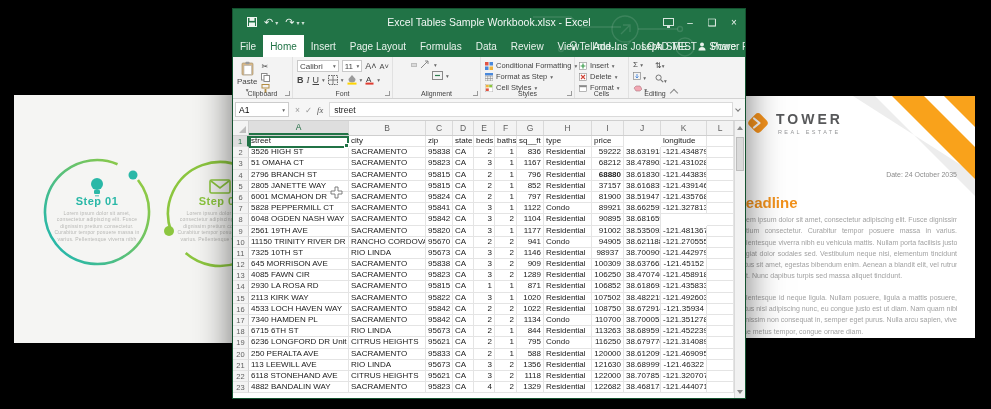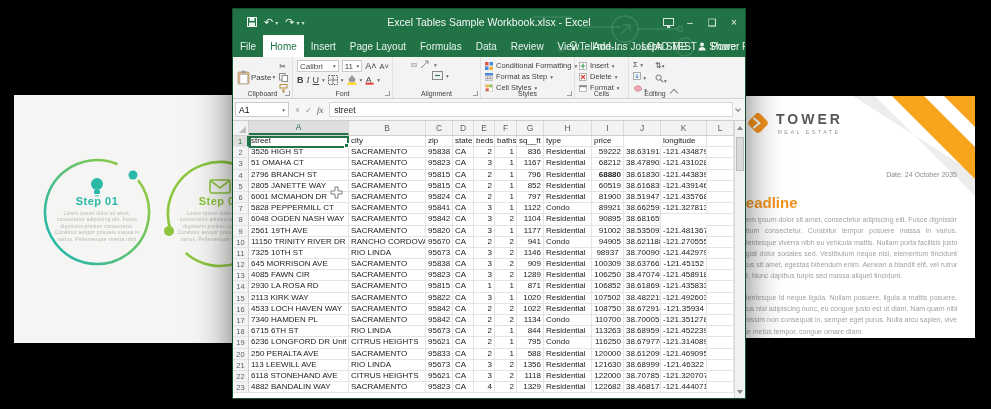--- a/index.html
+++ b/index.html
@@ -45,21 +45,21 @@
   .tab.active{background:#fff;color:#217346;}
   .tabright{margin-left:auto;display:flex;align-items:center;gap:11px;padding-right:9px;white-space:nowrap;}
   .tritem{display:flex;align-items:center;gap:3px;}
 
   
   .ribbon{position:absolute;left:0;top:48px;right:0;height:42px;background:#f3f3f3;border-bottom:1px solid #d2d2d2;display:flex;}
   .grp{position:relative;height:100%;border-right:1px solid #e1e1e1;padding:3px 3px 11px 4px;flex:none;}
   .grplabel{position:absolute;bottom:1px;left:0;right:0;text-align:center;font-size:7px;color:#7b7b7b;}
   .lnch{position:absolute;right:2px;bottom:2px;width:5px;height:5px;border-right:1px solid #9a9a9a;border-bottom:1px solid #9a9a9a;}
   .ribbon,.ribbon *{color:#444;}
-  .bigbtn{display:flex;flex-direction:row;align-items:center;font-size:8px;gap:1px;padding-top:1px;}
+  .bigbtn{display:flex;flex-direction:column;align-items:center;font-size:8px;gap:1px;padding-top:1px;}
   .mini{font-size:8px;line-height:9px;}
   .combo{border:1px solid #c9c9c9;background:#fff;font-size:8px;height:12px;display:inline-flex;align-items:center;justify-content:space-between;padding:0 2px;}
   .car{font-size:5.5px;color:#666;}
   .fontrow,.alrow,.numrow{display:flex;align-items:center;gap:3px;margin-top:2px;}
   .bld{font-weight:bold;font-size:9px;}
   .itl{font-style:italic;font-size:9px;font-family:"Liberation Serif",serif;}
   .und{text-decoration:underline;font-size:9px;}
   .bars{width:10px;height:7px;background:repeating-linear-gradient(#8a8a8a 0 1px,transparent 1px 3px);}
   .barbox{padding:1px 2px;}
   .barbox.on{background:#dadada;border:1px solid #bdbdbd;}
@@ -532,21 +532,21 @@
           <div class="srow">
             <div class="rowhead">5</div>
             <div class="cell" style="width: 100px; text-align: left;">2805 JANETTE WAY</div>
             <div class="cell" style="width: 77px; text-align: left;">SACRAMENTO</div>
             <div class="cell" style="width: 27px; text-align: right;">95815</div>
             <div class="cell" style="width: 21px; text-align: left;">CA</div>
             <div class="cell" style="width: 21px; text-align: right;">2</div>
             <div class="cell" style="width: 22px; text-align: right;">1</div>
             <div class="cell" style="width: 27px; text-align: right;">852</div>
             <div class="cell" style="width: 48px; text-align: left;">Residential</div>
-            <div class="cell" style="width: 32px; text-align: right;">60519</div>
+            <div class="cell" style="width: 32px; text-align: right;">37157</div>
             <div class="cell" style="width: 37px; text-align: right;">38.616835</div>
             <div class="cell" style="width: 46px; text-align: right;">-121.439146</div>
             <div class="cell" style="width: 27px; text-align: left;"></div>
           </div>
           <div class="srow">
             <div class="rowhead">6</div>
             <div class="cell" style="width: 100px; text-align: left;">6001 MCMAHON DR</div>
             <div class="cell" style="width: 77px; text-align: left;">SACRAMENTO</div>
             <div class="cell" style="width: 27px; text-align: right;">95824</div>
             <div class="cell" style="width: 21px; text-align: left;">CA</div>

